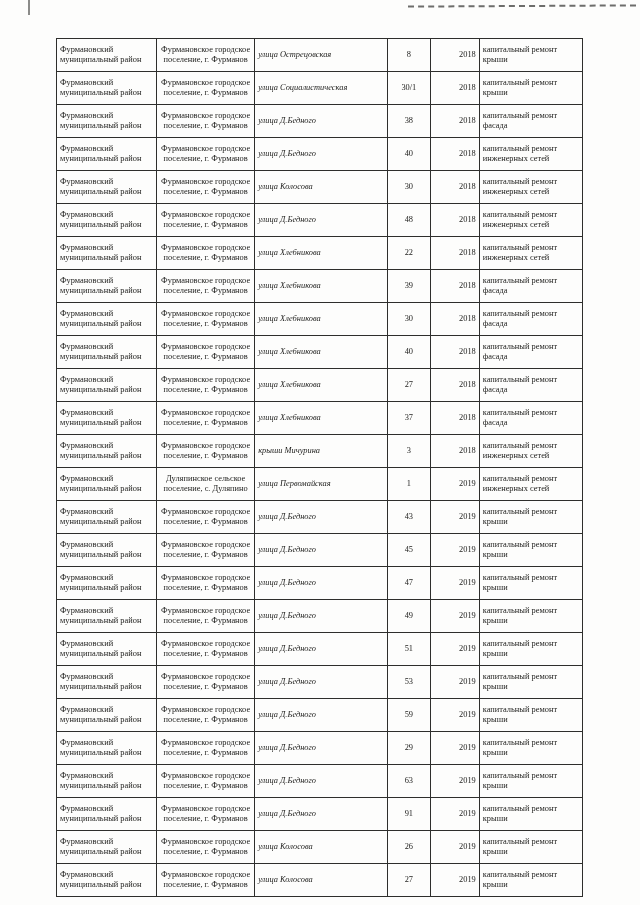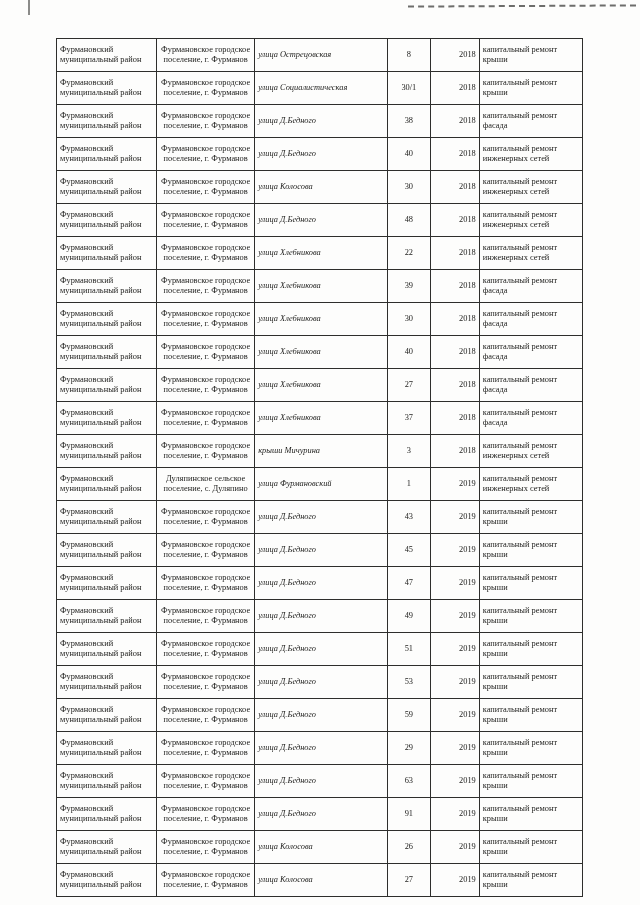--- a/index.html
+++ b/index.html
@@ -181,21 +181,21 @@
           <td class="col-district">Фурмановский муниципальный район</td>
           <td class="col-settlement">Фурмановское городское поселение, г. Фурманов</td>
           <td class="col-street">крыши Мичурина</td>
           <td class="col-house">3</td>
           <td class="col-year">2018</td>
           <td class="col-work">капитальный ремонт инженерных сетей</td>
         </tr>
         <tr>
           <td class="col-district">Фурмановский муниципальный район</td>
           <td class="col-settlement">Дуляпинское сельское поселение, с. Дуляпино</td>
-          <td class="col-street">улица Фурмановский</td>
+          <td class="col-street">улица Первомайская</td>
           <td class="col-house">1</td>
           <td class="col-year">2019</td>
           <td class="col-work">капитальный ремонт инженерных сетей</td>
         </tr>
         <tr>
           <td class="col-district">Фурмановский муниципальный район</td>
           <td class="col-settlement">Фурмановское городское поселение, г. Фурманов</td>
           <td class="col-street">улица Д.Бедного</td>
           <td class="col-house">43</td>
           <td class="col-year">2019</td>

